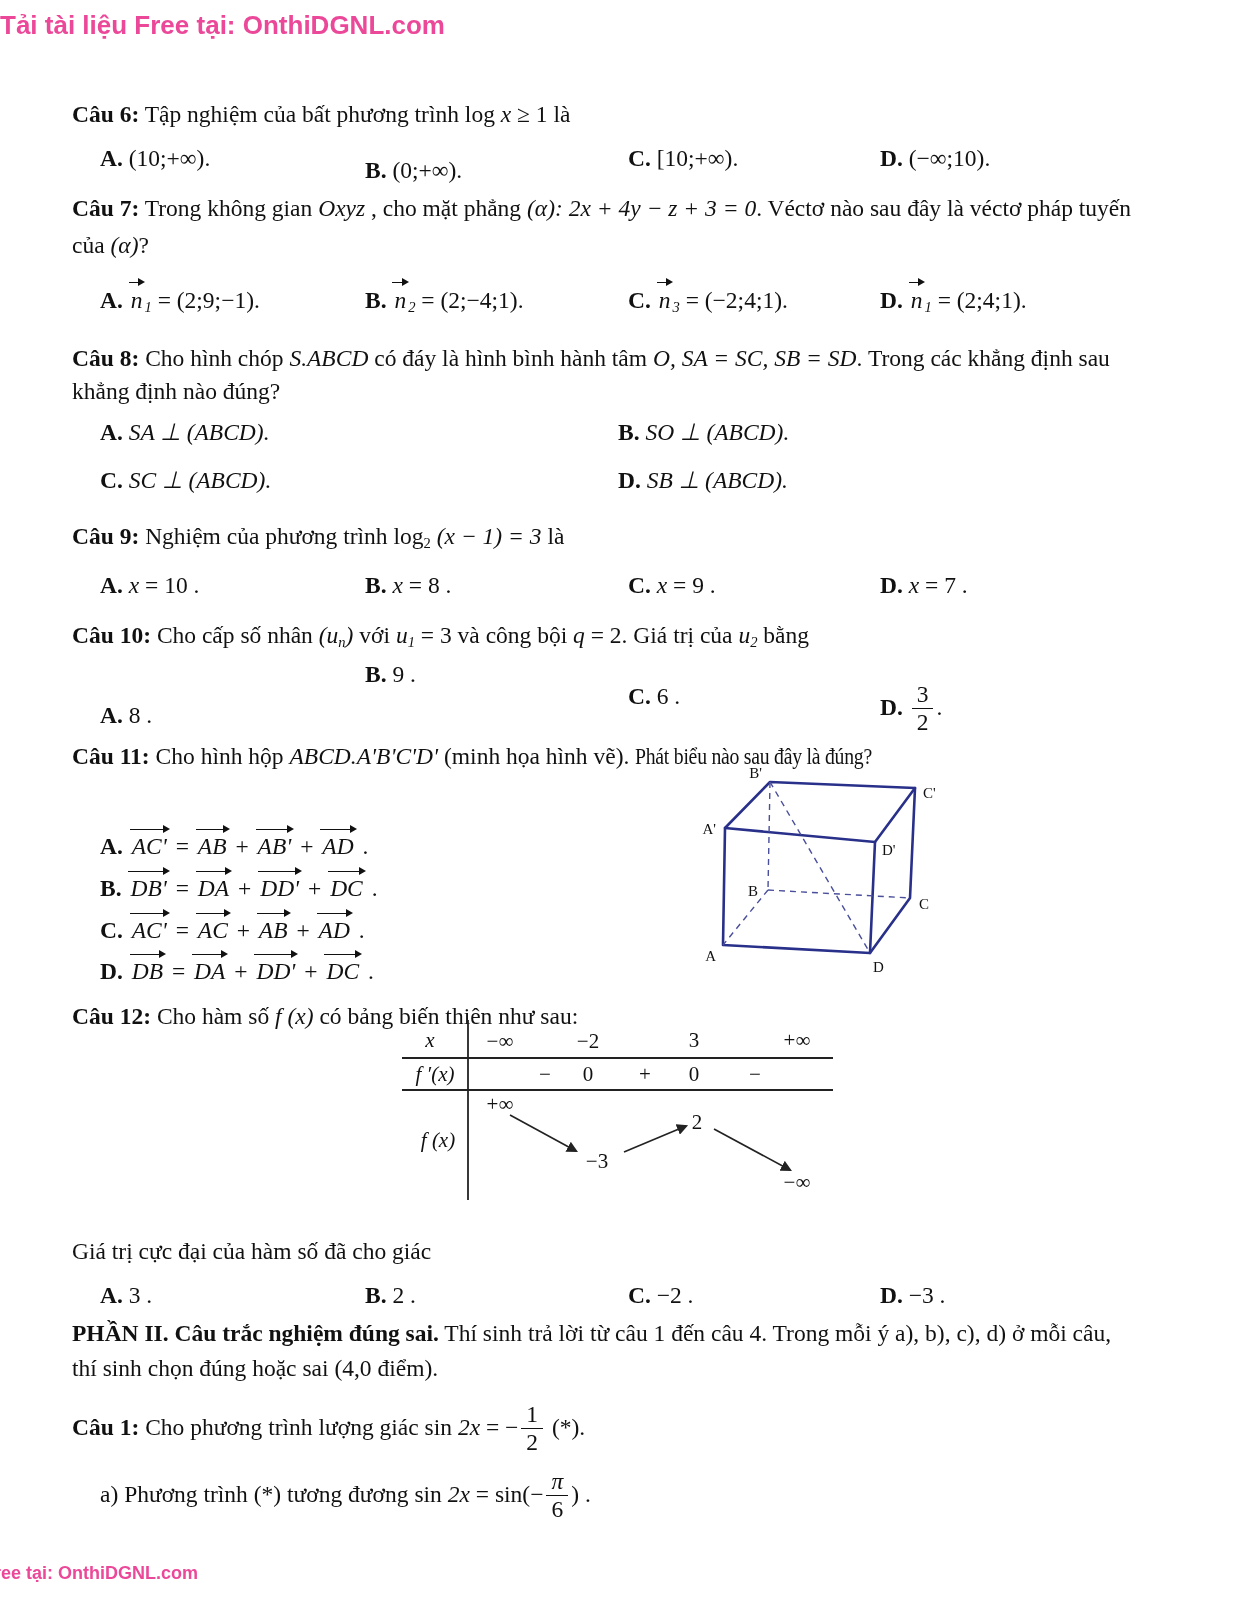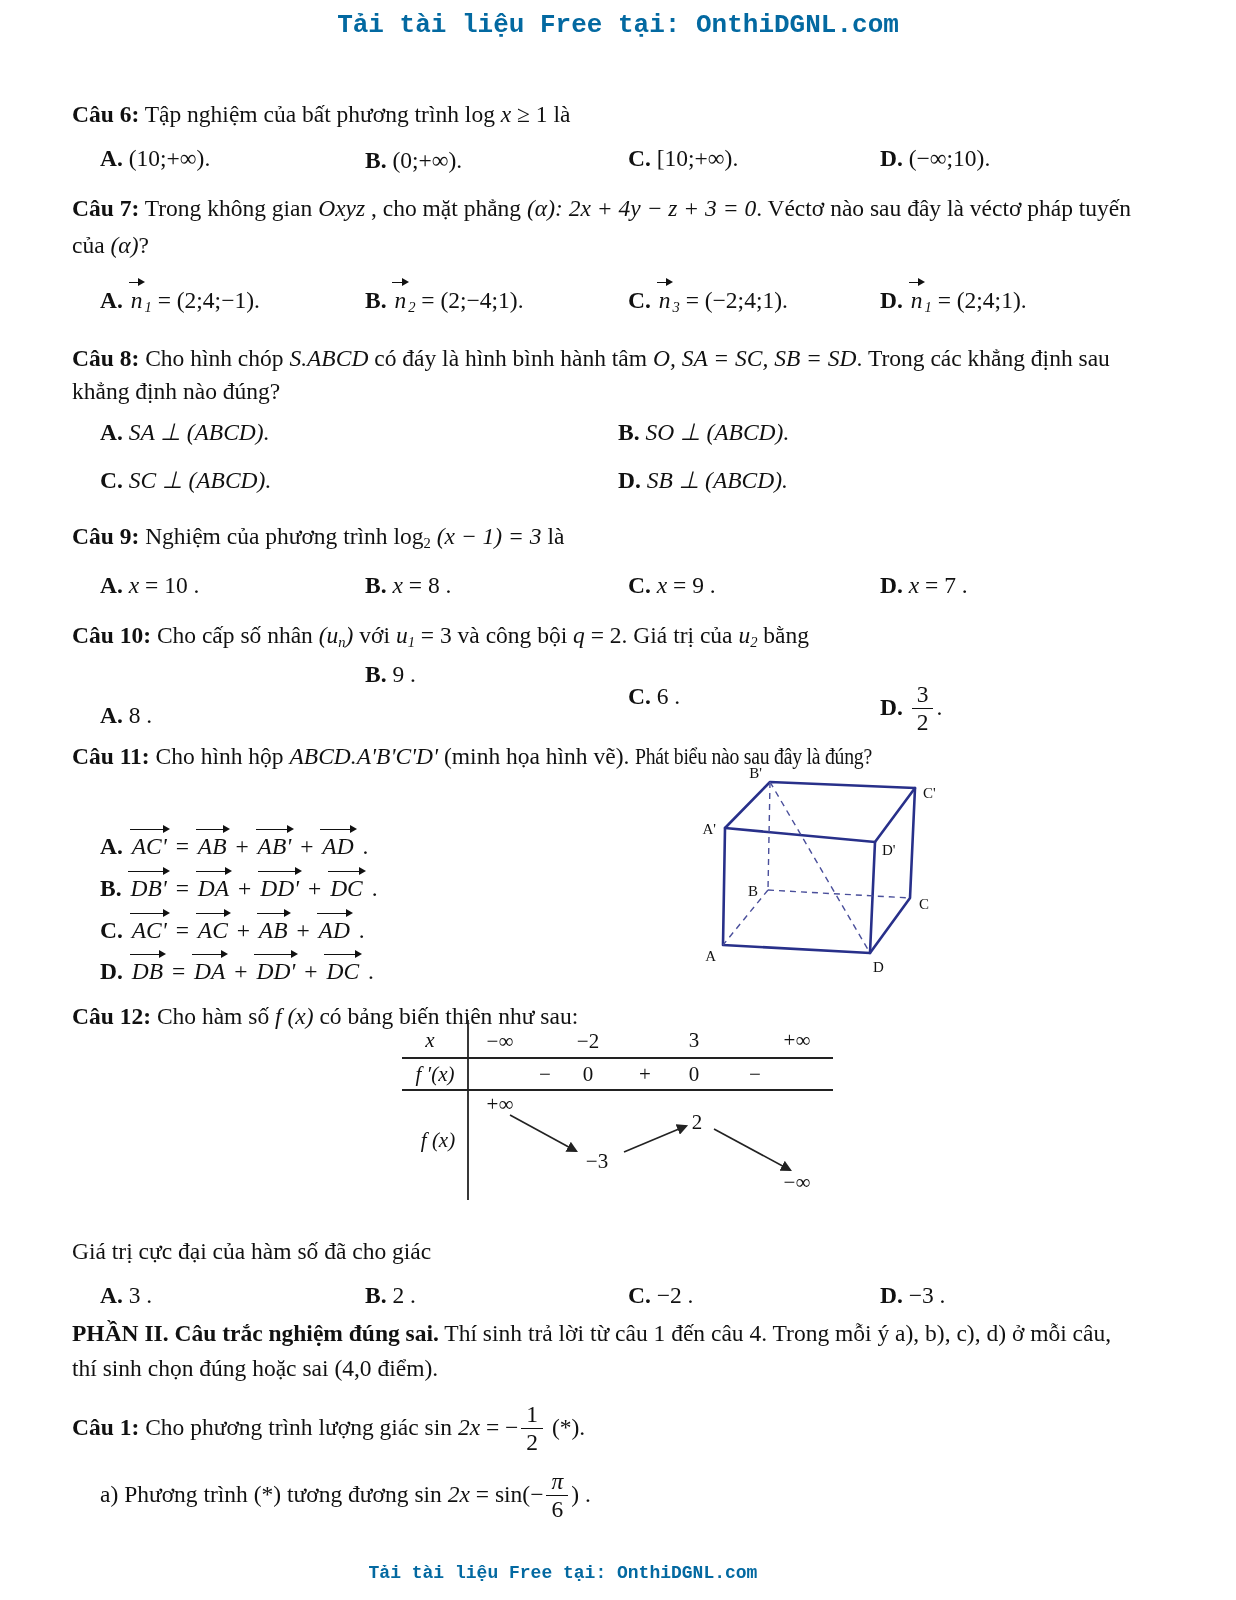--- a/index.html
+++ b/index.html
@@ -3,22 +3,22 @@
 <meta charset="utf-8">
 <style>
   html,body{margin:0;padding:0;}
   body{
     width:1236px;height:1600px;position:relative;background:#ffffff;
     font-family:"Liberation Serif", serif;font-size:23.5px;color:#111;
     overflow:hidden;
   }
   .row{position:absolute;white-space:nowrap;line-height:1.25;margin-top:28px;}
   .banner{
-    position:absolute;left:0;right:0;text-align:center;
-    font-family:Liberation Mono, monospace;font-weight:bold;color:#0369a1;
+    position:absolute;left:0;right:0;
+    font-family:Liberation Sans, sans-serif;font-weight:bold;color:#ec4899;
   }
   .banner.top{top:10px;font-size:26px;}
   .banner.bottom{top:1563px;font-size:18px;left:-110px;right:0;}
   b.ql{font-weight:bold;}
   .mi{font-style:italic;}
   .rm{font-style:normal;}
   sub{font-size:.62em;vertical-align:-0.28em;font-style:italic;}
   sub.rm{font-style:normal;}
   
   .vec{position:relative;display:inline-block;padding:0 2px;}
@@ -49,36 +49,36 @@
 
 <div class="row" style="left:72px;top:72px">
   <b class="ql">Câu 6:</b>
   <span>Tập nghiệm của bất phương trình</span>
   <span class="rm">log</span>
   <i>x</i>
   <span>≥ 1</span>
   <span>là</span>
 </div>
 <div class="row optA" style="top:116px"><b>A.</b> <span>(10;+∞).</span></div>
-<div class="row optB" style="top:118px"><b>B.</b> <span>(0;+∞).</span></div>
+<div class="row optB" style="top:128px"><b>B.</b> <span>(0;+∞).</span></div>
 <div class="row optC" style="top:116px"><b>C.</b> <span>[10;+∞).</span></div>
 <div class="row optD" style="top:116px"><b>D.</b> <span>(−∞;10).</span></div>
 
 <div class="row" style="left:72px;top:166px">
   <b class="ql">Câu 7:</b>
   <span>Trong không gian</span>
   <i>Oxyz</i>
   <span>, cho mặt phẳng</span>
   <i>(α)</i><span class="mi">: 2x + 4y − z + 3 = 0</span><span>. Véctơ nào sau đây là véctơ pháp tuyến</span>
 </div>
 <div class="row" style="left:72px;top:203px">
   <span>của</span>
   <i>(α)</i><span>?</span>
 </div>
-<div class="row optA" style="top:258px"><b>A.</b> <span class="vec"><i>n</i></span><sub>1</sub> <span>= (2;4;−1).</span></div>
+<div class="row optA" style="top:258px"><b>A.</b> <span class="vec"><i>n</i></span><sub>1</sub> <span>= (2;9;−1).</span></div>
 <div class="row optB" style="top:258px"><b>B.</b> <span class="vec"><i>n</i></span><sub>2</sub> <span>= (2;−4;1).</span></div>
 <div class="row optC" style="top:258px"><b>C.</b> <span class="vec"><i>n</i></span><sub>3</sub> <span>= (−2;4;1).</span></div>
 <div class="row optD" style="top:258px"><b>D.</b> <span class="vec"><i>n</i></span><sub>1</sub> <span>= (2;4;1).</span></div>
 
 <div class="row" style="left:72px;top:316px">
   <b class="ql">Câu 8:</b>
   <span>Cho hình chóp</span>
   <i>S.ABCD</i>
   <span>có đáy là hình bình hành tâm</span>
   <i>O,</i>

